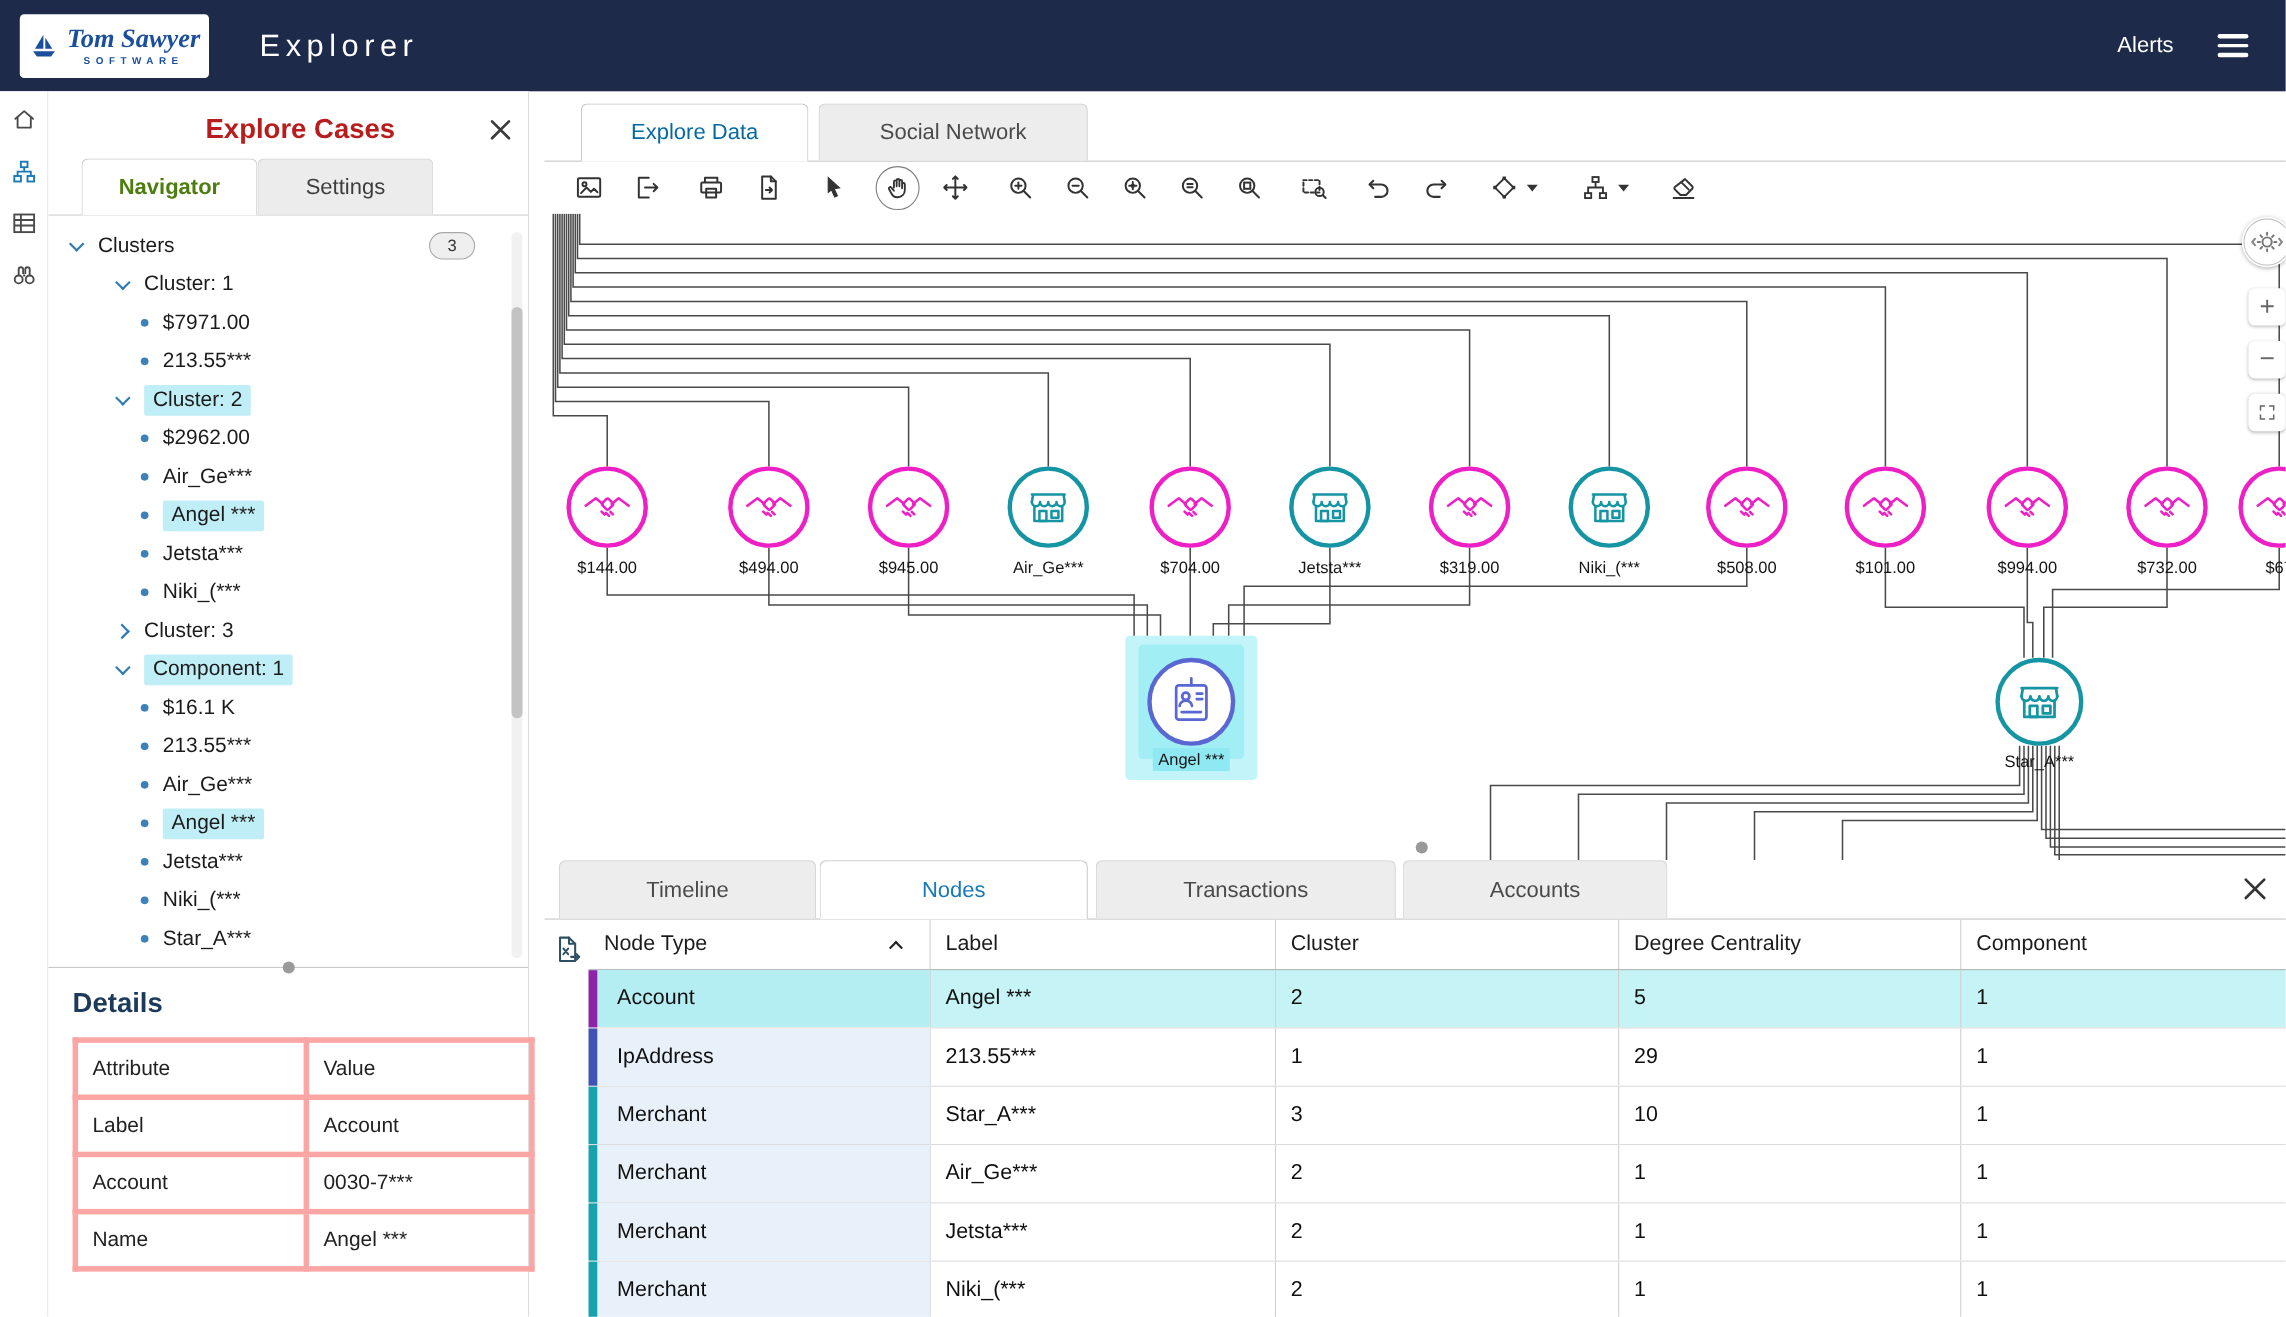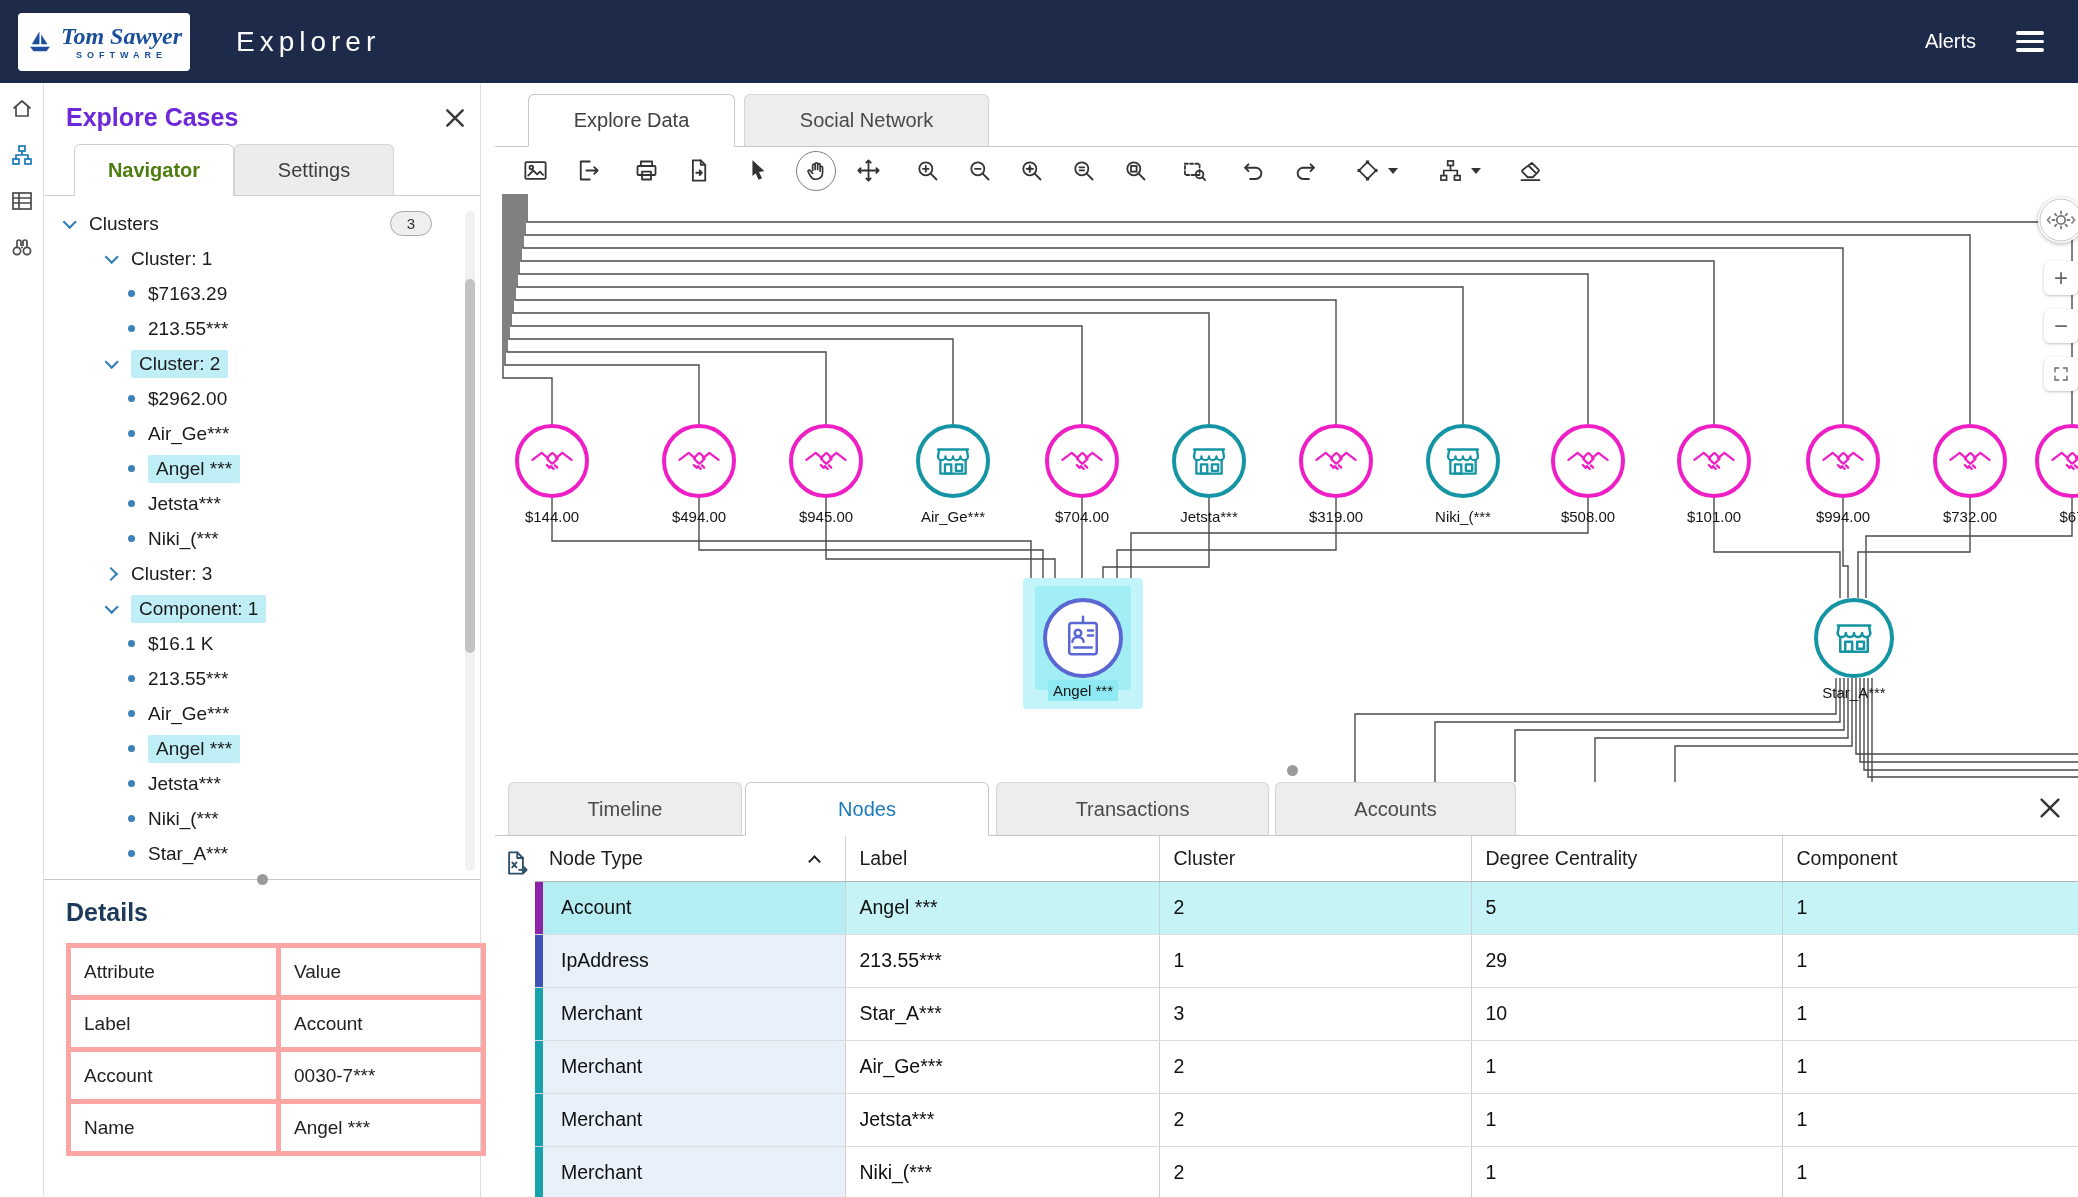--- a/index.html
+++ b/index.html
@@ -17,21 +17,21 @@
   .burger { margin:0 34px 0 40px; display:flex; flex-direction:column; gap:5px; cursor:pointer; }
   .burger span { display:block; width:28px; height:3.5px; background:#fff; border-radius:2px; }
 
   
   .rail { position:absolute; left:0; top:83px; width:44px; height:1114px; background:#fff; border-right:1px solid #e2e2e2; display:flex; flex-direction:column; align-items:center; padding-top:14px; gap:18px; }
   .rail svg { width:24px; height:24px; color:#4a4a4a; }
   .rail .active svg { color:#1779b8; }
 
   
   .epanel { position:absolute; left:44px; top:83px; width:437px; height:1114px; background:#fff; border-right:1px solid #ddd; }
-  .ptitle { font-size:25px; font-weight:bold; color:#6d28d9; padding:20px 0 0 22px; }
+  .ptitle { font-size:25px; font-weight:bold; color:#b91c1c; padding:20px 0 0 22px;text-align:center; }
   .pclose { position:absolute; right:14px; top:24px; width:22px; height:22px; color:#3a3a3a; cursor:pointer; }
   .pclose svg { width:22px; height:22px; }
   .ptabs { display:flex; padding-left:30px; border-bottom:1px solid #cfcfcf; height:52px; margin-top:12px; }
   .ptab { width:160px; display:flex; align-items:center; justify-content:center; font-size:20px; border-radius:6px 6px 0 0; cursor:pointer; }
   .ptab.active { color:#4d7c0f; background:#fff; border:1px solid #cfcfcf; border-bottom:1px solid #fff; margin-bottom:-1px; font-weight:600; }
   .ptab.inactive { background:#ececec; border:1px solid #d6d6d6; border-bottom:none; color:#3d3d3d; }
 
   .tree { margin-top:10px; position:relative; }
   .trow { position:relative; height:35px; display:flex; align-items:center; font-size:19px; color:#1b1b1b; cursor:pointer; }
   .chev { display:inline-block; width:10px; height:10px; border-right:2.4px solid #2f7cb5; border-bottom:2.4px solid #2f7cb5; margin-right:15px; flex:none; }
@@ -51,21 +51,21 @@
   .pdivider .hdot { left:213px; top:-6px; }
 
   .details { padding:18px 12px 0 22px; }
   .dtitle { font-size:25px; font-weight:bold; color:#1e3a5a; }
   .dtable { margin-top:16px; border-collapse:collapse; width:415px; table-layout:fixed; }
   .dtable td { border:5px solid #fca5a5; height:52px; font-size:19px; color:#222; padding-left:13px; }
 
   
   .mtabs { position:absolute; left:495px; top:94px; width:1583px; height:53px; border-bottom:1px solid #c6c6c6; display:flex; padding-left:33px; }
   .mtab { display:flex; align-items:center; justify-content:center; font-size:20px; border-radius:6px 6px 0 0; cursor:pointer; }
-  .mtab.active { width:207px; background:#fff; border:1px solid #c6c6c6; border-bottom:1px solid #fff; margin-bottom:-1px; color:#404040; }
+  .mtab.active { width:207px; background:#fff; border:1px solid #c6c6c6; border-bottom:1px solid #fff; margin-bottom:-1px; color:#0369a1; }
   .mtab.inactive { width:245px; margin-left:9px; background:#ededed; border:1px solid #d4d4d4; border-bottom:none; color:#4a4a4a; }
 
   .toolbar { position:absolute; left:495px; top:147px; width:1583px; height:47px; display:flex; align-items:center; padding-left:8px; }
   .tbtn { width:40px; height:40px; margin-left:12px; display:flex; align-items:center; justify-content:center; color:#333; cursor:pointer; position:relative; flex:none; }
   .tbtn.g { margin-left:19px; }
   .tbtn.wide { width:64px; }
   .tbtn.ring { border:1.8px solid #7e7e7e; border-radius:50%; }
   .tbtn svg { width:27px; height:27px; }
   .caret { width:0; height:0; border-left:5px solid transparent; border-right:5px solid transparent; border-top:6px solid #333; margin-left:7px; }
 
@@ -228,21 +228,21 @@
           <span class="chev down"></span>
           <span class="tlabel">Clusters</span>
           <span class="badge">3</span>
         </div>
       <div class="trow lvl1">
           <span class="chev down"></span>
           <span class="tlabel">Cluster: 1</span>
         </div>
       <div class="trow leaf">
           <span class="bullet"></span>
-          <span class="tlabel">$7163.29</span>
+          <span class="tlabel">$7971.00</span>
         </div>
       <div class="trow leaf">
           <span class="bullet"></span>
           <span class="tlabel">213.55***</span>
         </div>
       <div class="trow lvl1">
           <span class="chev down"></span>
           <span class="tlabel hl">Cluster: 2</span>
         </div>
       <div class="trow leaf">

